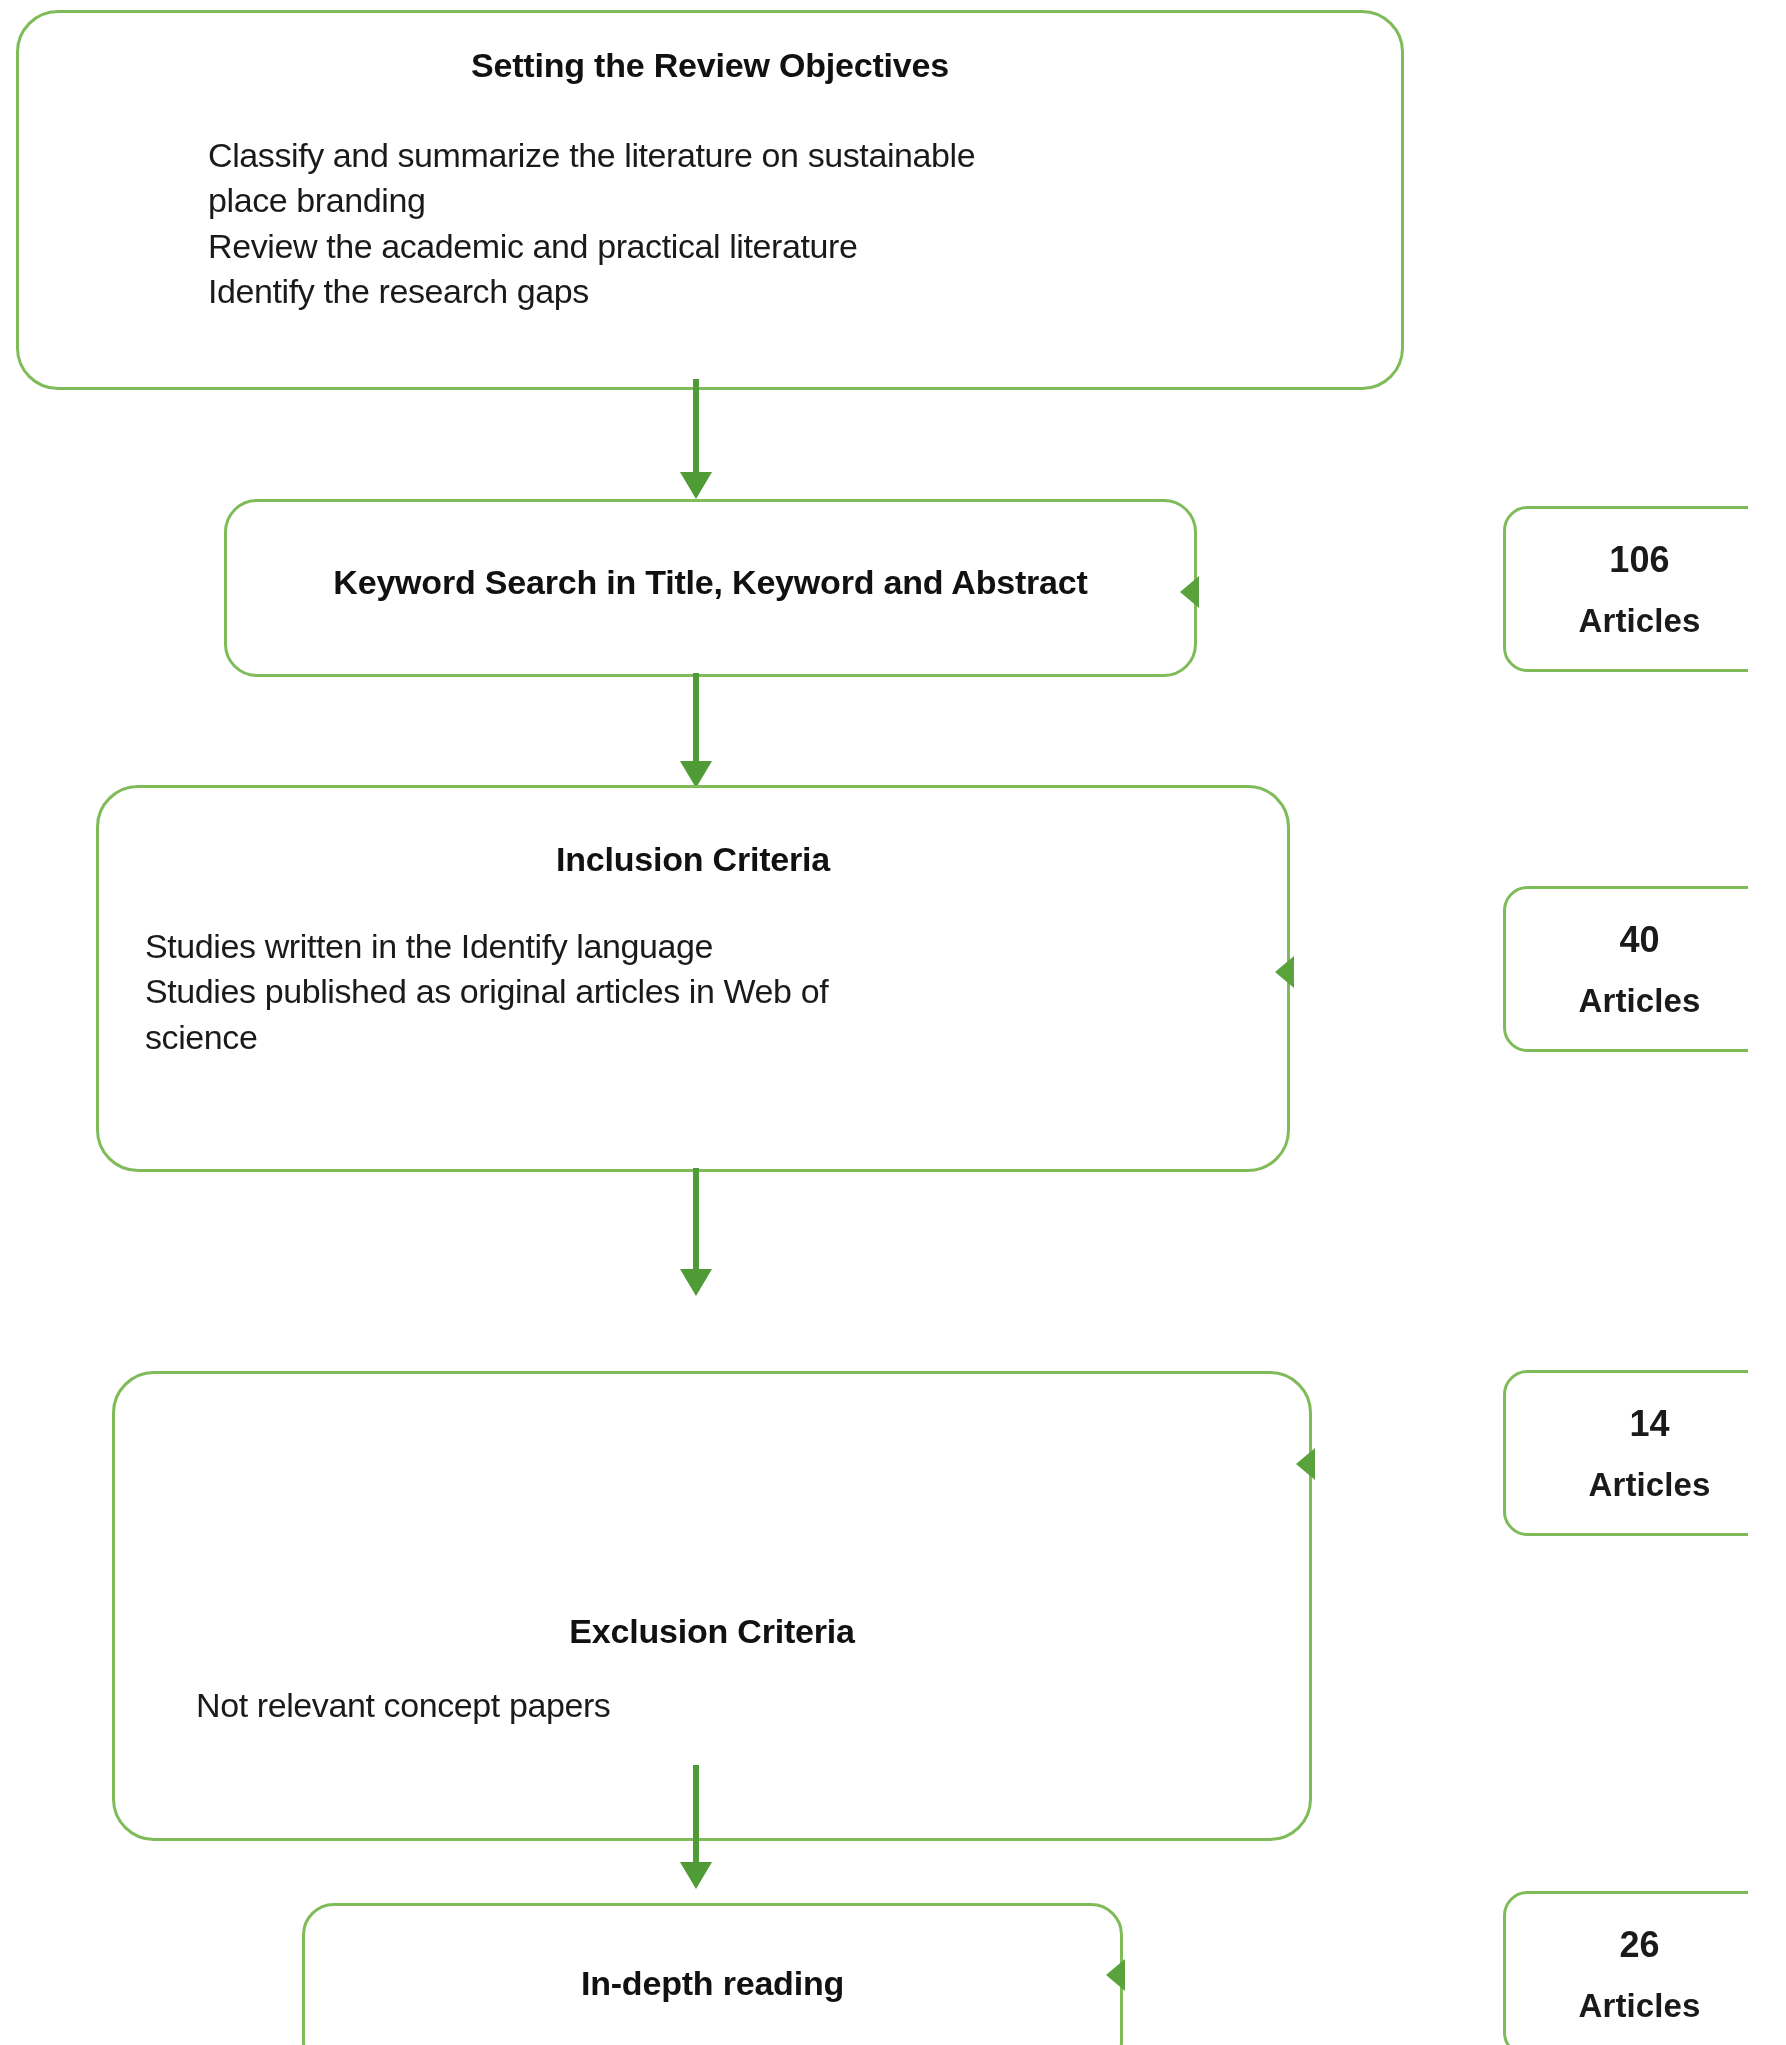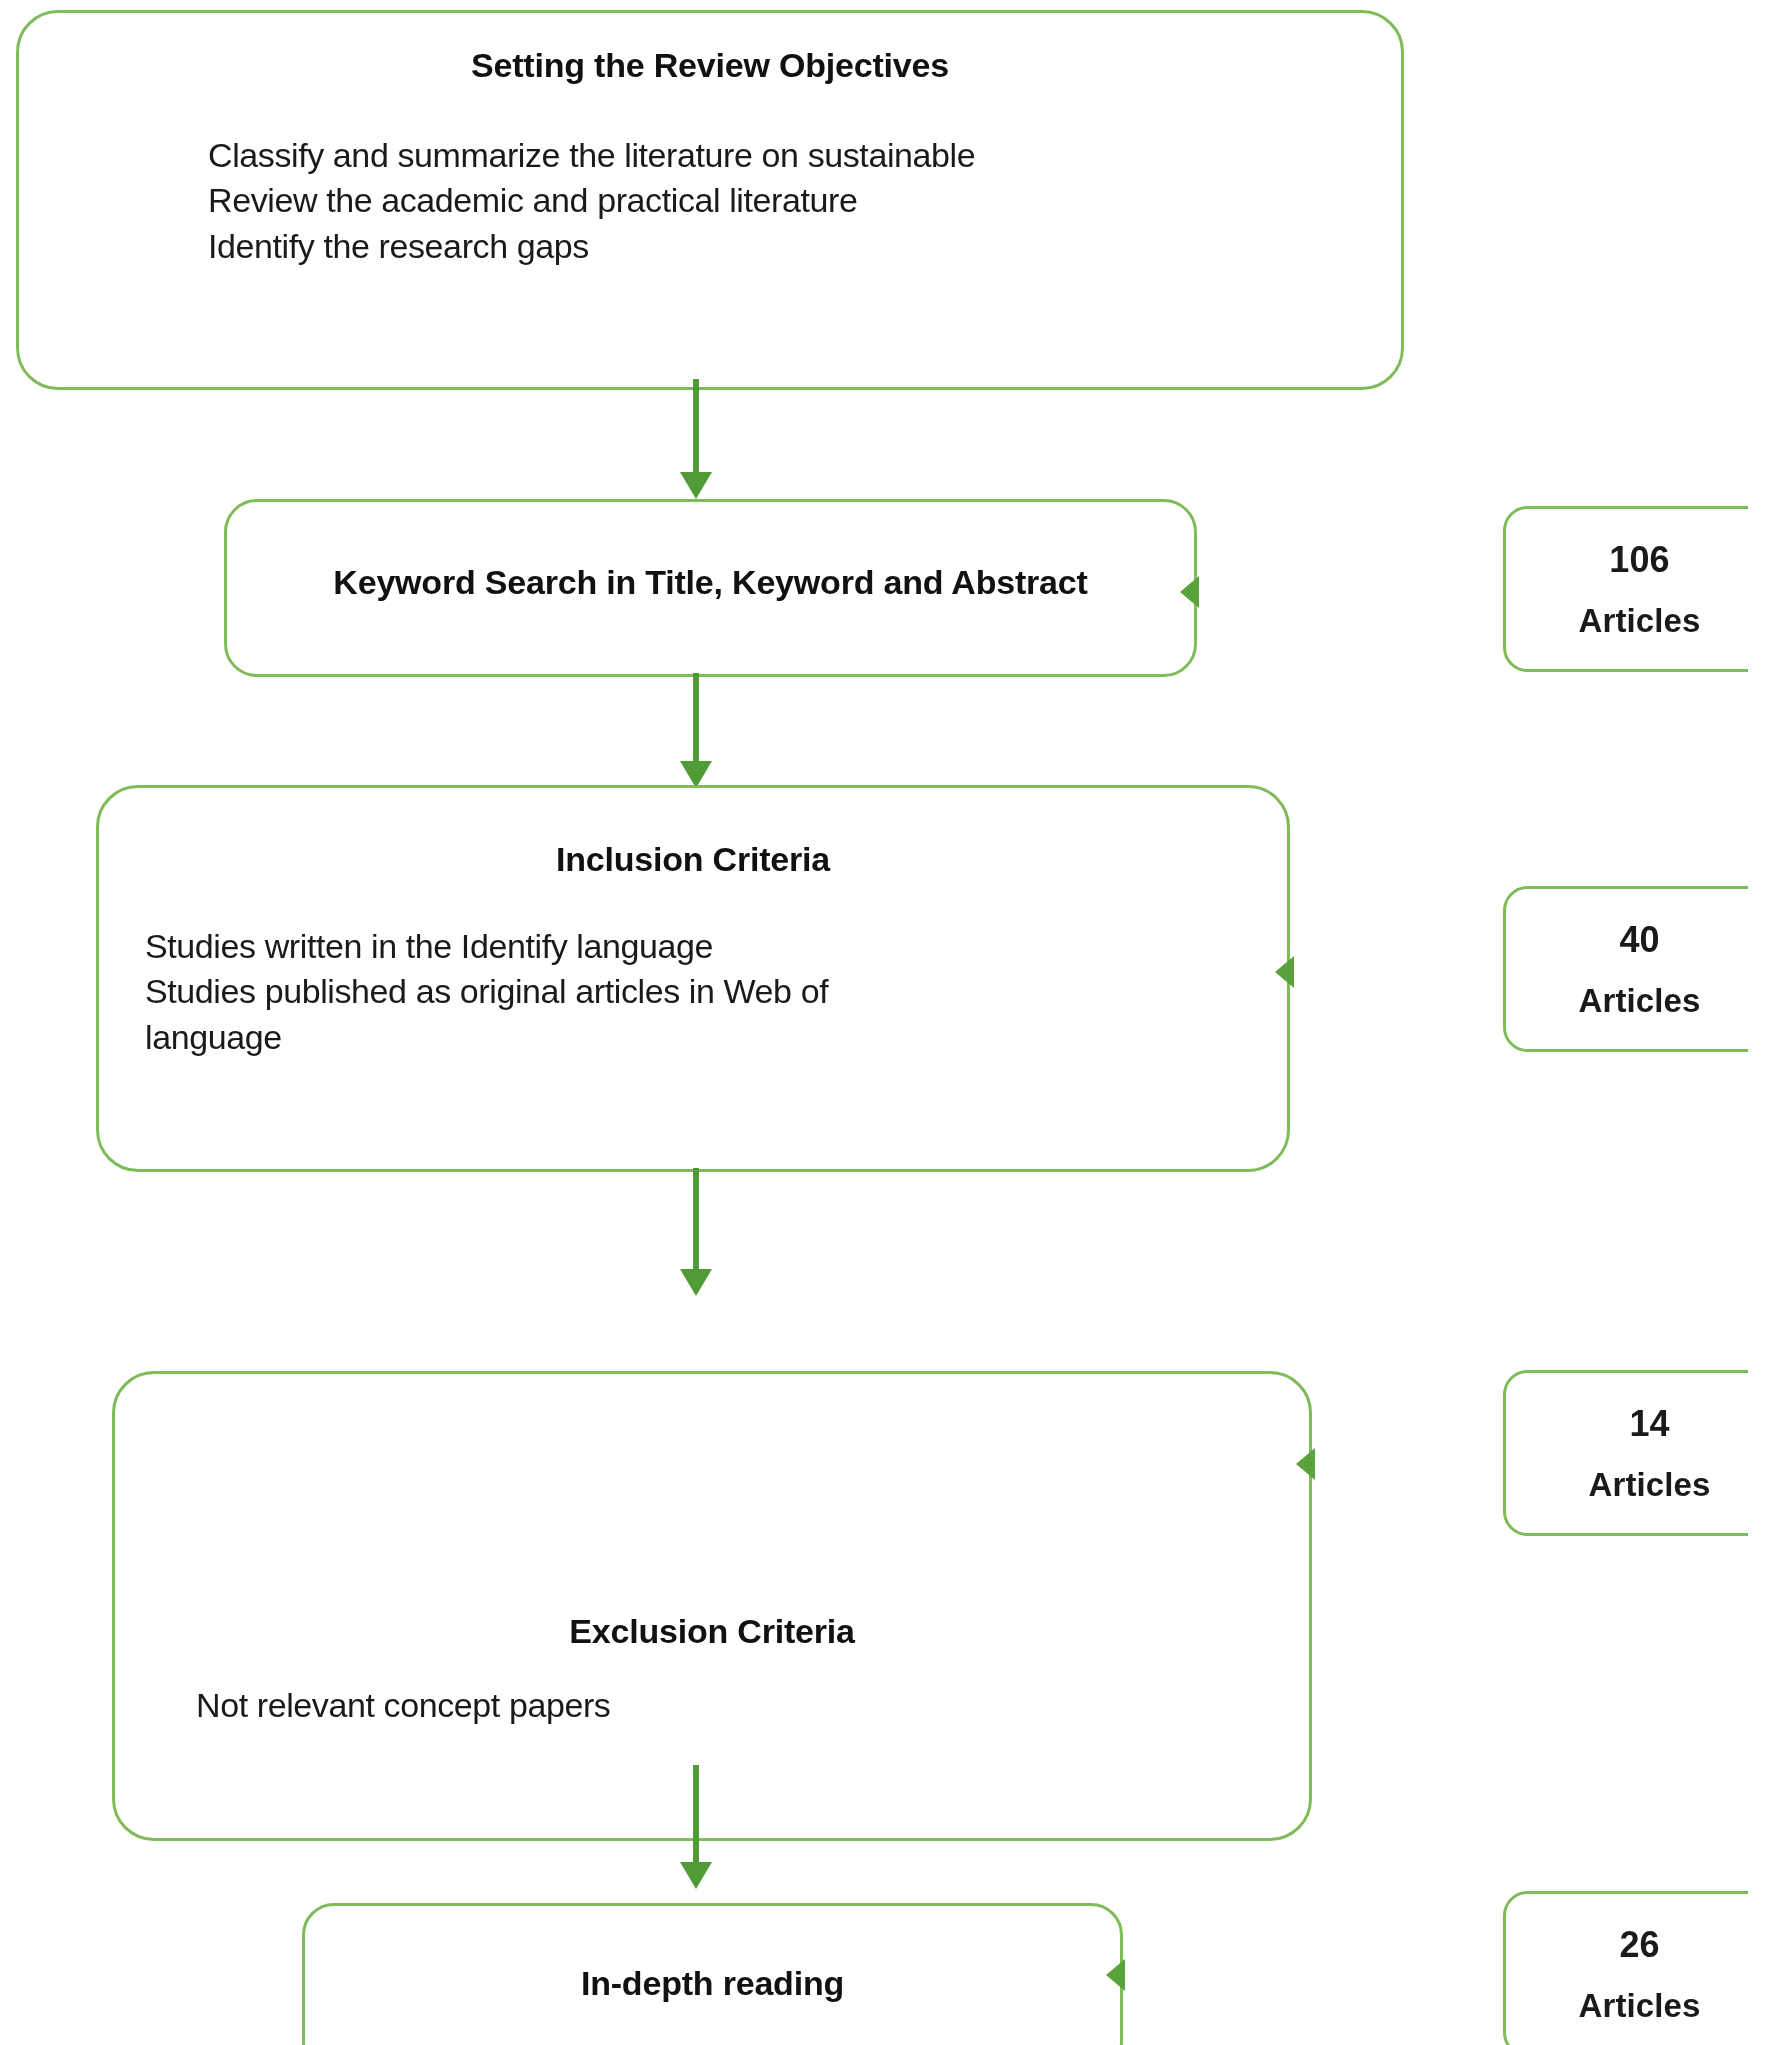--- a/index.html
+++ b/index.html
@@ -121,20 +121,21 @@
 </style>
 </head>
 <body>
 
 <div id="flowchart-canvas">
 
   <div class="node" style="left:16px; top:10px; width:1388px; height:380px;">
     <div class="node-title" style="margin-top:33px;">Setting the Review Objectives</div>
     <div class="node-body" style="margin-top:48px; margin-left:189px; margin-right:43px;">
       <div>Classify and summarize the literature on sustainable</div>
+      <div>place branding</div>
       <div>Review the academic and practical literature</div>
       <div>Identify the research gaps</div>
     </div>
   </div>
 
   <div class="connector" style="left:696px; top:379px; height:120px;">
     <div class="shaft" style="height:93px;"></div>
     <div class="head" style="top:93px;"></div>
   </div>
 
@@ -151,21 +152,21 @@
   <div class="connector" style="left:696px; top:673px; height:116px;">
     <div class="shaft" style="height:88px;"></div>
     <div class="head" style="top:88px;"></div>
   </div>
 
   <div class="node" style="left:96px; top:785px; width:1194px; height:387px;">
     <div class="node-title" style="margin-top:52px;">Inclusion Criteria</div>
     <div class="node-body" style="margin-top:45px; margin-left:46px; margin-right:43px;">
       <div>Studies written in the Identify language</div>
       <div>Studies published as original articles in Web of</div>
-      <div>language</div>
+      <div>science</div>
     </div>
   </div>
   <div class="edge-marker" style="left:1275px; top:956px;"></div>
 
   <div class="count-chip" style="left:1503px; top:886px; width:273px; height:166px;">
     <div class="count-number">40</div>
     <div class="count-label">Articles</div>
   </div>
 
   <div class="connector" style="left:696px; top:1168px; height:129px;">

